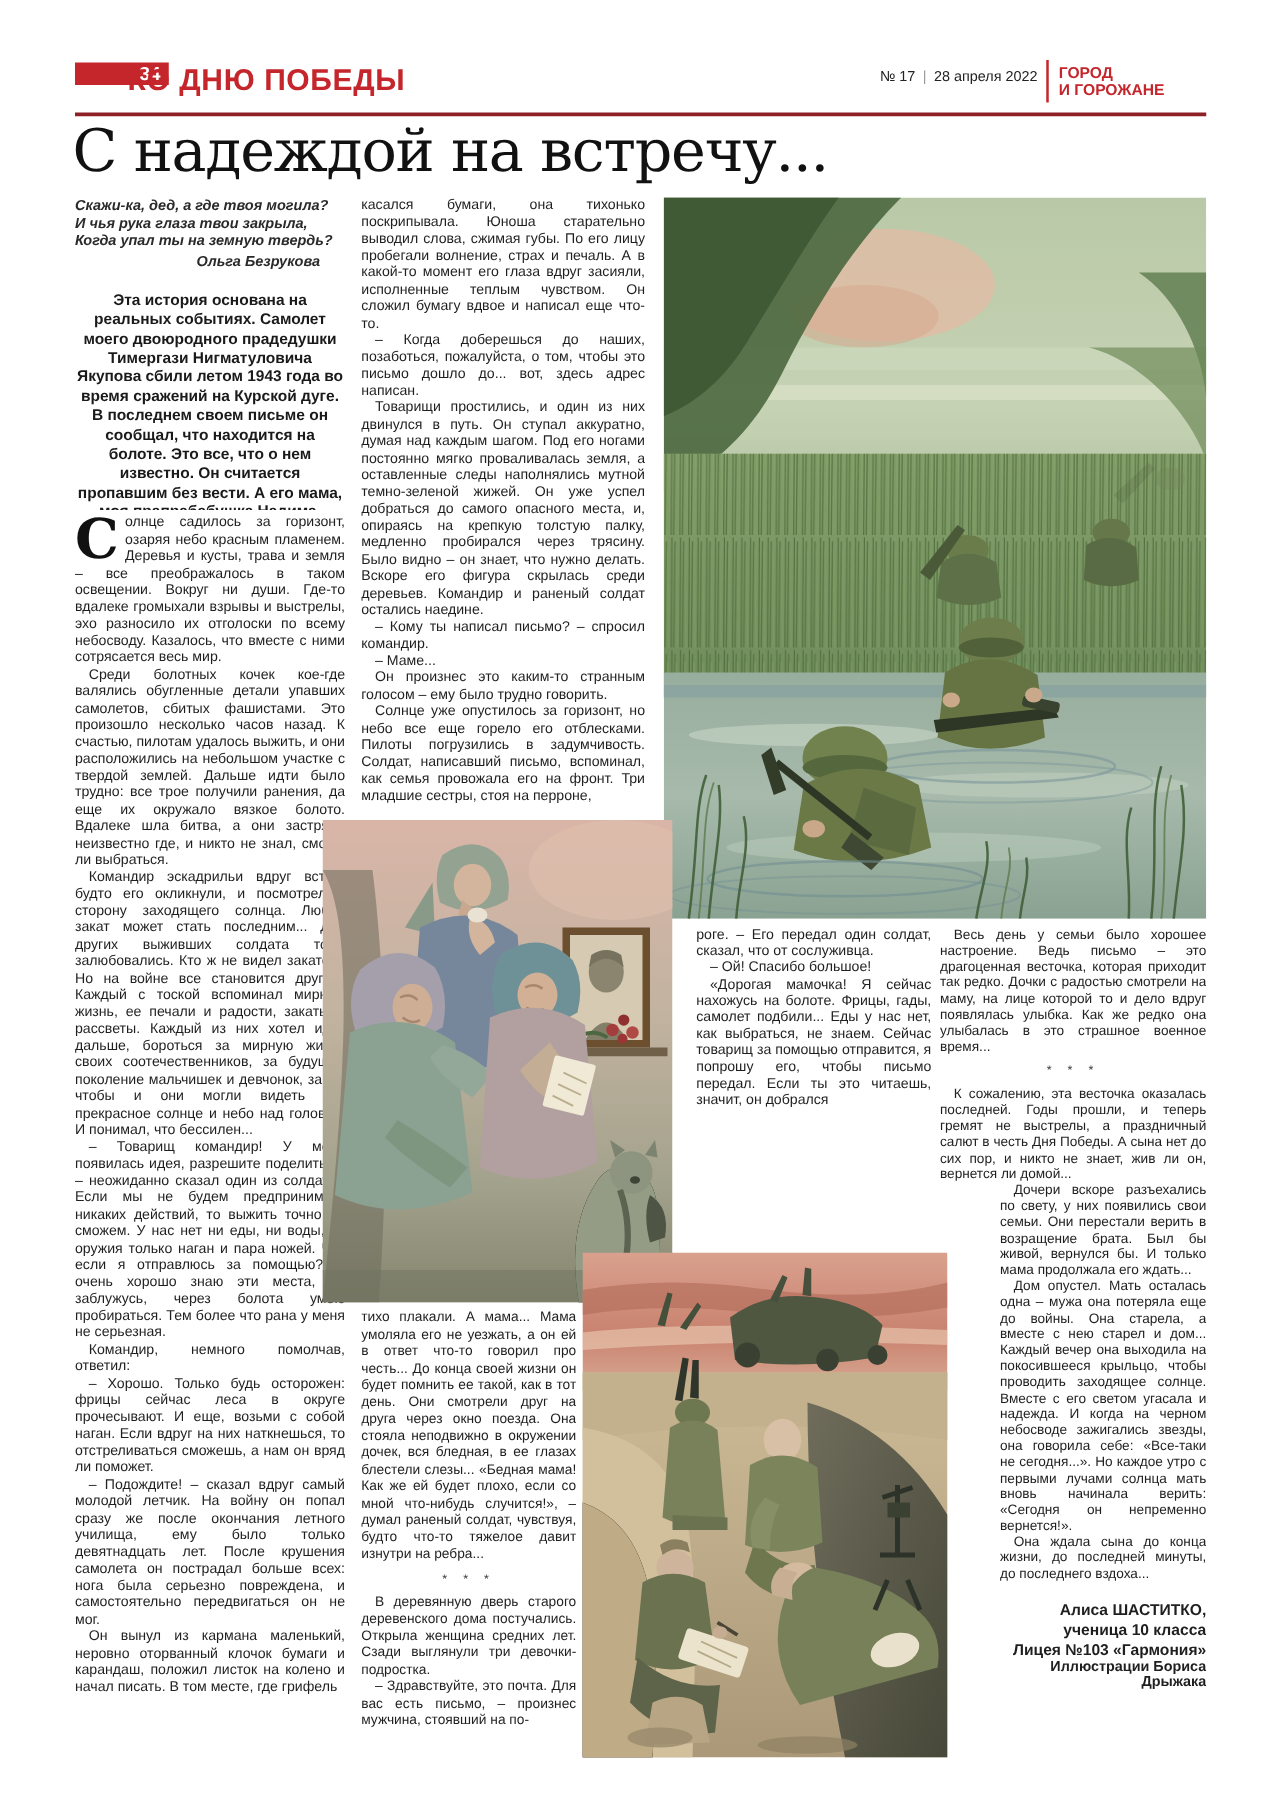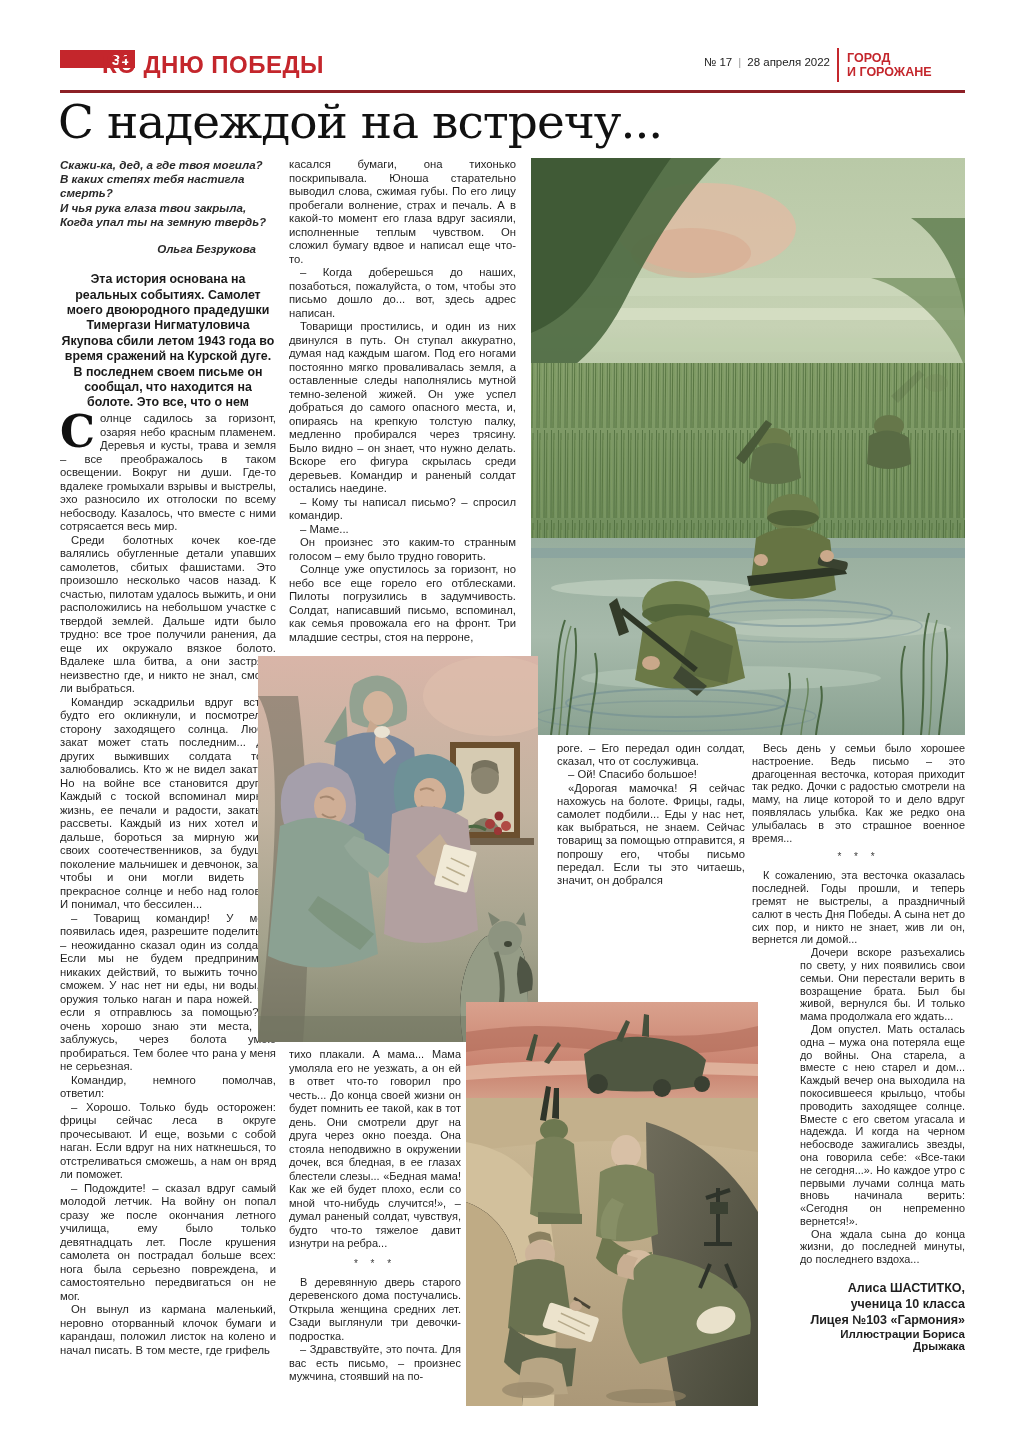--- a/index.html
+++ b/index.html
@@ -16,21 +16,21 @@
          color:#c4262c;font-weight:bold;font-size:12.5px;line-height:14px;height:34px;display:flex;flex-direction:column;justify-content:center;}
   .rule{position:absolute;left:60px;top:90px;width:905px;height:3px;background:#8d2026;}
   
   .headline{position:absolute;left:58px;top:94px;width:905px;font-family:"DejaVu Serif","Liberation Serif",serif;
             font-weight:normal;font-size:47px;letter-spacing:-1px;color:#111;}
   
   .col{position:absolute;overflow:hidden;}
   .b{margin:0;font-size:11.3px;line-height:13.5px;text-align:justify;text-indent:11px;}
   .b.noind{text-indent:0;}
   .epi{font-style:italic;font-size:11.6px;line-height:14.2px;font-weight:bold;color:#2a2a2a;}
-  .epi-author{font-style:italic;font-weight:bold;text-align:right;padding-right:20px;margin-top:13px;}
+  .epi-author{font-style:italic;font-weight:bold;text-align:right;padding-right:20px;margin-top:2px;}
   .lead{font-weight:bold;font-size:12.4px;line-height:15.4px;text-align:center;color:#1a1a1a;}
   .dropcap{float:left;font-family:"DejaVu Serif","Liberation Serif",serif;font-weight:bold;
            font-size:44px;line-height:36px;padding:2px 5px 0 0;color:#111;}
   .stars{text-align:center;font-size:10px;letter-spacing:5px;color:#3a3a3a;margin:7px 0;}
   .byline{font-weight:bold;font-size:12.5px;line-height:16px;text-align:right;margin-top:14px;}
   .credit{font-weight:bold;font-size:11.5px;text-align:right;}
   .indent48{margin-left:48px;}
   .c2b .b{font-size:11px;}
   .c3 .b{line-height:13.2px;margin-left:20px;}
   .c4 .b{font-size:10.9px;line-height:12.8px;}
@@ -52,21 +52,20 @@
       <span>И ГОРОЖАНЕ</span>
     </div>
   </div>
   <div class="rule"></div>
 
   <div class="headline">С надеждой на встречу...</div>
 
   <div class="col" style="left:60px;top:158px;width:216px;height:250px;">
     <div class="epi">
       <div>Скажи-ка, дед, а где твоя могила?</div>
-      <div>В каких степях тебя настигла смерть?</div>
       <div>И чья рука глаза твои закрыла,</div>
       <div>Когда упал ты на земную твердь?</div>
       <div class="epi-author">Ольга Безрукова</div>
     </div>
     <div class="lead" style="margin-top:16px;">Эта история основана на реальных событиях. Самолет моего двоюродного прадедушки Тимергази Нигматуловича Якупова сбили летом 1943 года во время сражений на Курской дуге. В последнем своем письме он сообщал, что находится на болоте. Это все, что о нем известно. Он считается пропавшим без вести. А его мама, моя прапрабабушка Надима, ждала его всю оставшуюся жизнь.</div>
   </div>
 
   <div class="col" style="left:60px;top:412px;width:216px;height:996px;">
     <p class="b noind"><span class="dropcap">С</span><span>олнце садилось за горизонт, озаряя небо красным пламенем. Деревья и кусты, трава и земля – все преображалось в таком освещении. Вокруг ни души. Где-то вдалеке громыхали взрывы и выстрелы, эхо разносило их отголоски по всему небосводу. Казалось, что вместе с ними сотрясается весь мир.</span></p>
     <p class="b">Среди болотных кочек кое-где валялись обугленные детали упавших самолетов, сбитых фашистами. Это произошло несколько часов назад. К счастью, пилотам удалось выжить, и они расположились на небольшом участке с твердой землей. Дальше идти было трудно: все трое получили ранения, да еще их окружало вязкое болото. Вдалеке шла битва, а они застряли неизвестно где, и никто не знал, смогут ли выбраться.</p>

